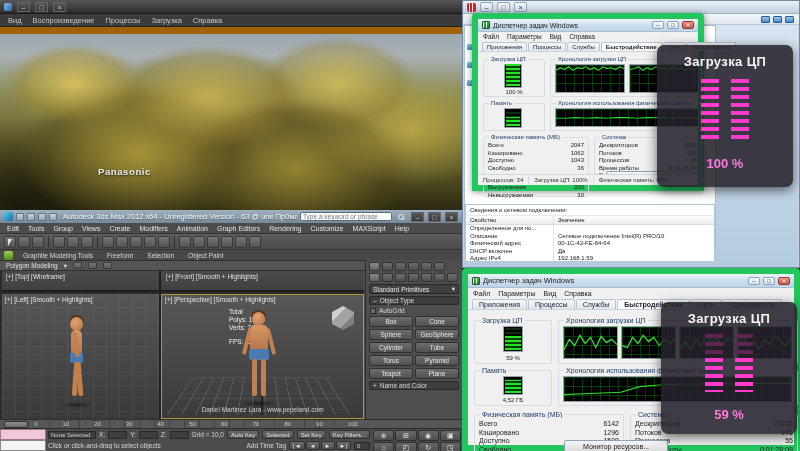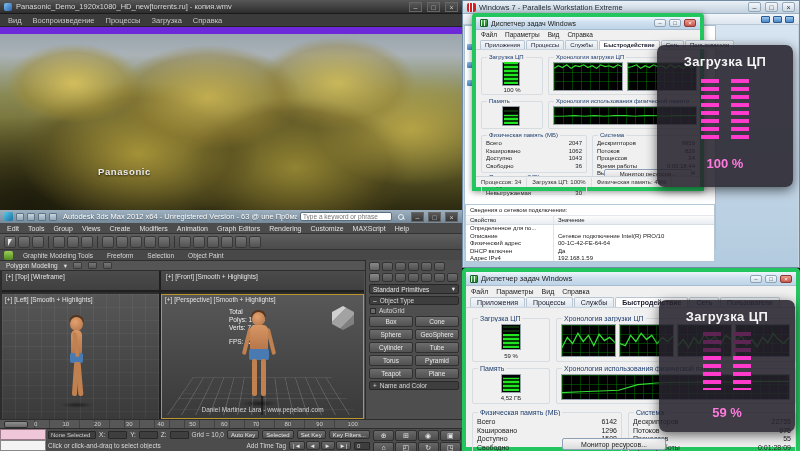--- a/index.html
+++ b/index.html
@@ -8,21 +8,21 @@
 i,b,span,div{font-style:normal}
 
 
 #player{position:absolute;left:0;top:0;width:462px;height:210px;background:#0a0a0a;overflow:hidden}
 .pl-title{height:14px;background:linear-gradient(#565656,#2d2d2d);display:flex;align-items:center;gap:4px;padding:0 4px;border-bottom:1px solid #1a1a1a}
 .pl-ico{width:8px;height:8px;border-radius:2px;background:linear-gradient(135deg,#7fc4f0,#2a62b0)}
 .pl-title .t{flex:1;color:#d8d8d8;font-size:7.5px;white-space:nowrap;overflow:hidden}
 .winbtn{width:13px;height:10px;font-size:7px;line-height:9px;text-align:center;color:#ccc;background:linear-gradient(#585858,#383838);border:1px solid #666;margin-left:1px}
 .pl-menu{height:13px;background:#3b3b3b;display:flex;align-items:center;gap:11px;padding:0 8px;border-bottom:1px solid #222}
 .pl-mi{color:#c9c9c9;font-size:7.5px}
-.pl-video{position:absolute;left:0;top:27px;right:0;bottom:0;background:#6d28d9;overflow:hidden}
+.pl-video{position:absolute;left:0;top:27px;right:0;bottom:0;background:#a16207;overflow:hidden}
 .pl-img{position:absolute;left:0;top:7px;right:0;bottom:0;
  background:
   radial-gradient(95px 55px at 16% 28%, rgba(214,192,92,.95), rgba(160,140,52,.5) 55%, rgba(0,0,0,0) 72%),
   radial-gradient(125px 70px at 45% 36%, rgba(200,178,80,.9), rgba(142,122,46,.45) 60%, rgba(0,0,0,0) 75%),
   radial-gradient(105px 62px at 73% 28%, rgba(207,187,87,.9), rgba(150,130,52,.4) 60%, rgba(0,0,0,0) 75%),
   radial-gradient(135px 82px at 89% 54%, rgba(192,172,72,.85), rgba(0,0,0,0) 70%),
   radial-gradient(155px 92px at 30% 68%, rgba(172,152,57,.9), rgba(92,82,32,.5) 60%, rgba(0,0,0,0) 78%),
   radial-gradient(145px 88px at 64% 76%, rgba(152,137,52,.9), rgba(72,64,24,.6) 65%, rgba(0,0,0,0) 80%),
   radial-gradient(210px 125px at 6% 98%, rgba(28,26,11,.97), rgba(0,0,0,0) 72%),
   linear-gradient(180deg,#9aa5ad 0%,#aab2b7 12%,#9aa089 22%,#8a8a55 34%,#7b773f 48%,#6a652f 62%,#4f4b20 82%,#2c2a11 100%)}
@@ -110,21 +110,21 @@
 .pw-plogo{width:9px;height:9px;border-radius:2px;background:#d42027;background-image:linear-gradient(to right,transparent 2px,#fff 2px 3px,transparent 3px 5px,#fff 5px 6px,transparent 6px)}
 .pw-title .t{flex:1;font-size:7.5px;color:#20romanum303a;color:#27323c;white-space:nowrap;overflow:hidden}
 .pw-btn{width:13px;height:10px;font-size:7px;line-height:9px;text-align:center;color:#333;background:linear-gradient(#f4f7fa,#cfdae4);border:1px solid #93a7ba;border-radius:2px;margin-left:1px}
 .pw-tools{height:11px;background:linear-gradient(#f2f6fa,#dde6ee);border-bottom:1px solid #b8c8d6;display:flex;align-items:center;justify-content:flex-end;gap:3px;padding:0 5px}
 .pw-mon{width:9px;height:7px;background:linear-gradient(#9cc8ee,#4a86c8);border:1px solid #2a5a94;border-radius:1px}
 .pw-desk{position:absolute;left:1px;right:1px;top:24px;bottom:0;background:linear-gradient(#d7e5f1,#b3cbdf)}
 .pw-behind{position:absolute;left:0;top:0;width:252px;height:224px;background:#fff;border:1px solid #a9bfd2}
 .pw-bico{position:absolute;width:6px;height:6px;border-radius:1px;background:linear-gradient(#8fc0e8,#4a86c8)}
 
 
-.tmwin{position:absolute;background:#f0f0f0;border:4px solid #22c55e;border-radius:4px 4px 0 0;box-shadow:0 1px 6px rgba(0,0,0,.45)}
+.tmwin{position:absolute;background:#f0f0f0;border:6px solid #22c55e;border-radius:4px 4px 0 0;box-shadow:0 1px 6px rgba(0,0,0,.45)}
 .tm-title{display:flex;align-items:center;gap:3px;padding:0 4px;background:linear-gradient(#eef5fb,#cfe0ef 45%,#bdd3e7);border-radius:2px 2px 0 0;border-bottom:1px solid #a9bdd0}
 .tm-appico{width:8px;height:8px;border-radius:1px;background:linear-gradient(#4db858,#1f7a2d);border:1px solid #176023;
  background-image:repeating-linear-gradient(to right,rgba(255,255,255,.85) 0 1px,transparent 1px 3px),linear-gradient(#4db858,#1f7a2d)}
 .tm-title .t{flex:1;font-size:7px;color:#222;white-space:nowrap;overflow:hidden}
 .tm-wb{width:12px;height:8px;border:1px solid #8fa3b6;border-radius:2px;background:linear-gradient(#f7fafc,#d4e0ea);font-size:6px;line-height:6px;text-align:center;color:#345}
 .tm-wb.close{background:linear-gradient(#efa created,#e89) ;background:linear-gradient(#ef9a8e,#c4574f);color:#fff;border-color:#8d3a34}
 .tm-menu{display:flex;gap:8px;align-items:center;padding:0 5px;background:#f0f0f0}
 .tm-menu span{font-size:6.5px;color:#222}
 .tm-tabs{display:flex;gap:1px;align-items:flex-end;padding:1px 4px 0;border-bottom:1px solid #c9d4de;background:#f0f0f0}
 .tm-tab{font-size:6px;color:#223;background:linear-gradient(#f3f7fa,#dfe7ee);border:1px solid #b9c6d2;border-bottom:none;border-radius:2px 2px 0 0;padding:1px 4px;white-space:nowrap}
@@ -170,21 +170,20 @@
 #tm2 .tm-tabs .tm-tab{font-size:7px;padding:1px 6px}
 #tm2 .tm-row{font-size:7px;height:8.5px;line-height:8.5px}
 #tm2 .tm-gt{font-size:7px}
 </style>
 </head>
 <body>
 
 <div id="player">
   <div class="pl-title">
     <span class="pl-ico"></span>
-    <span class="t">Panasonic_Demo_1920x1080_HD_new[torrents.ru] - копия.wmv</span>
     <span class="winbtn">–</span>
     <span class="winbtn">□</span>
     <span class="winbtn">×</span>
   </div>
   <div class="pl-menu">
 
   <span class="pl-mi">Вид</span>
       <span class="pl-mi">Воспроизведение</span>
       <span class="pl-mi">Процессы</span>
       <span class="pl-mi">Загрузка</span>
@@ -417,21 +416,20 @@
         <span class="mx-navb">◰</span>
         <span class="mx-navb">↻</span>
         <span class="mx-navb">◳</span>
       </div>
   </div>
 </div>
 
 <div id="parallels">
   <div class="pw-title">
     <span class="pw-plogo"></span>
-    <span class="t">Windows 7 - Parallels Workstation Extreme</span>
     <span class="pw-btn">–</span>
     <span class="pw-btn">□</span>
     <span class="pw-btn">×</span>
   </div>
   <div class="pw-tools">
     <span class="pw-mon"></span>
     <span class="pw-mon"></span>
     <span class="pw-mon"></span>
   </div>
 

